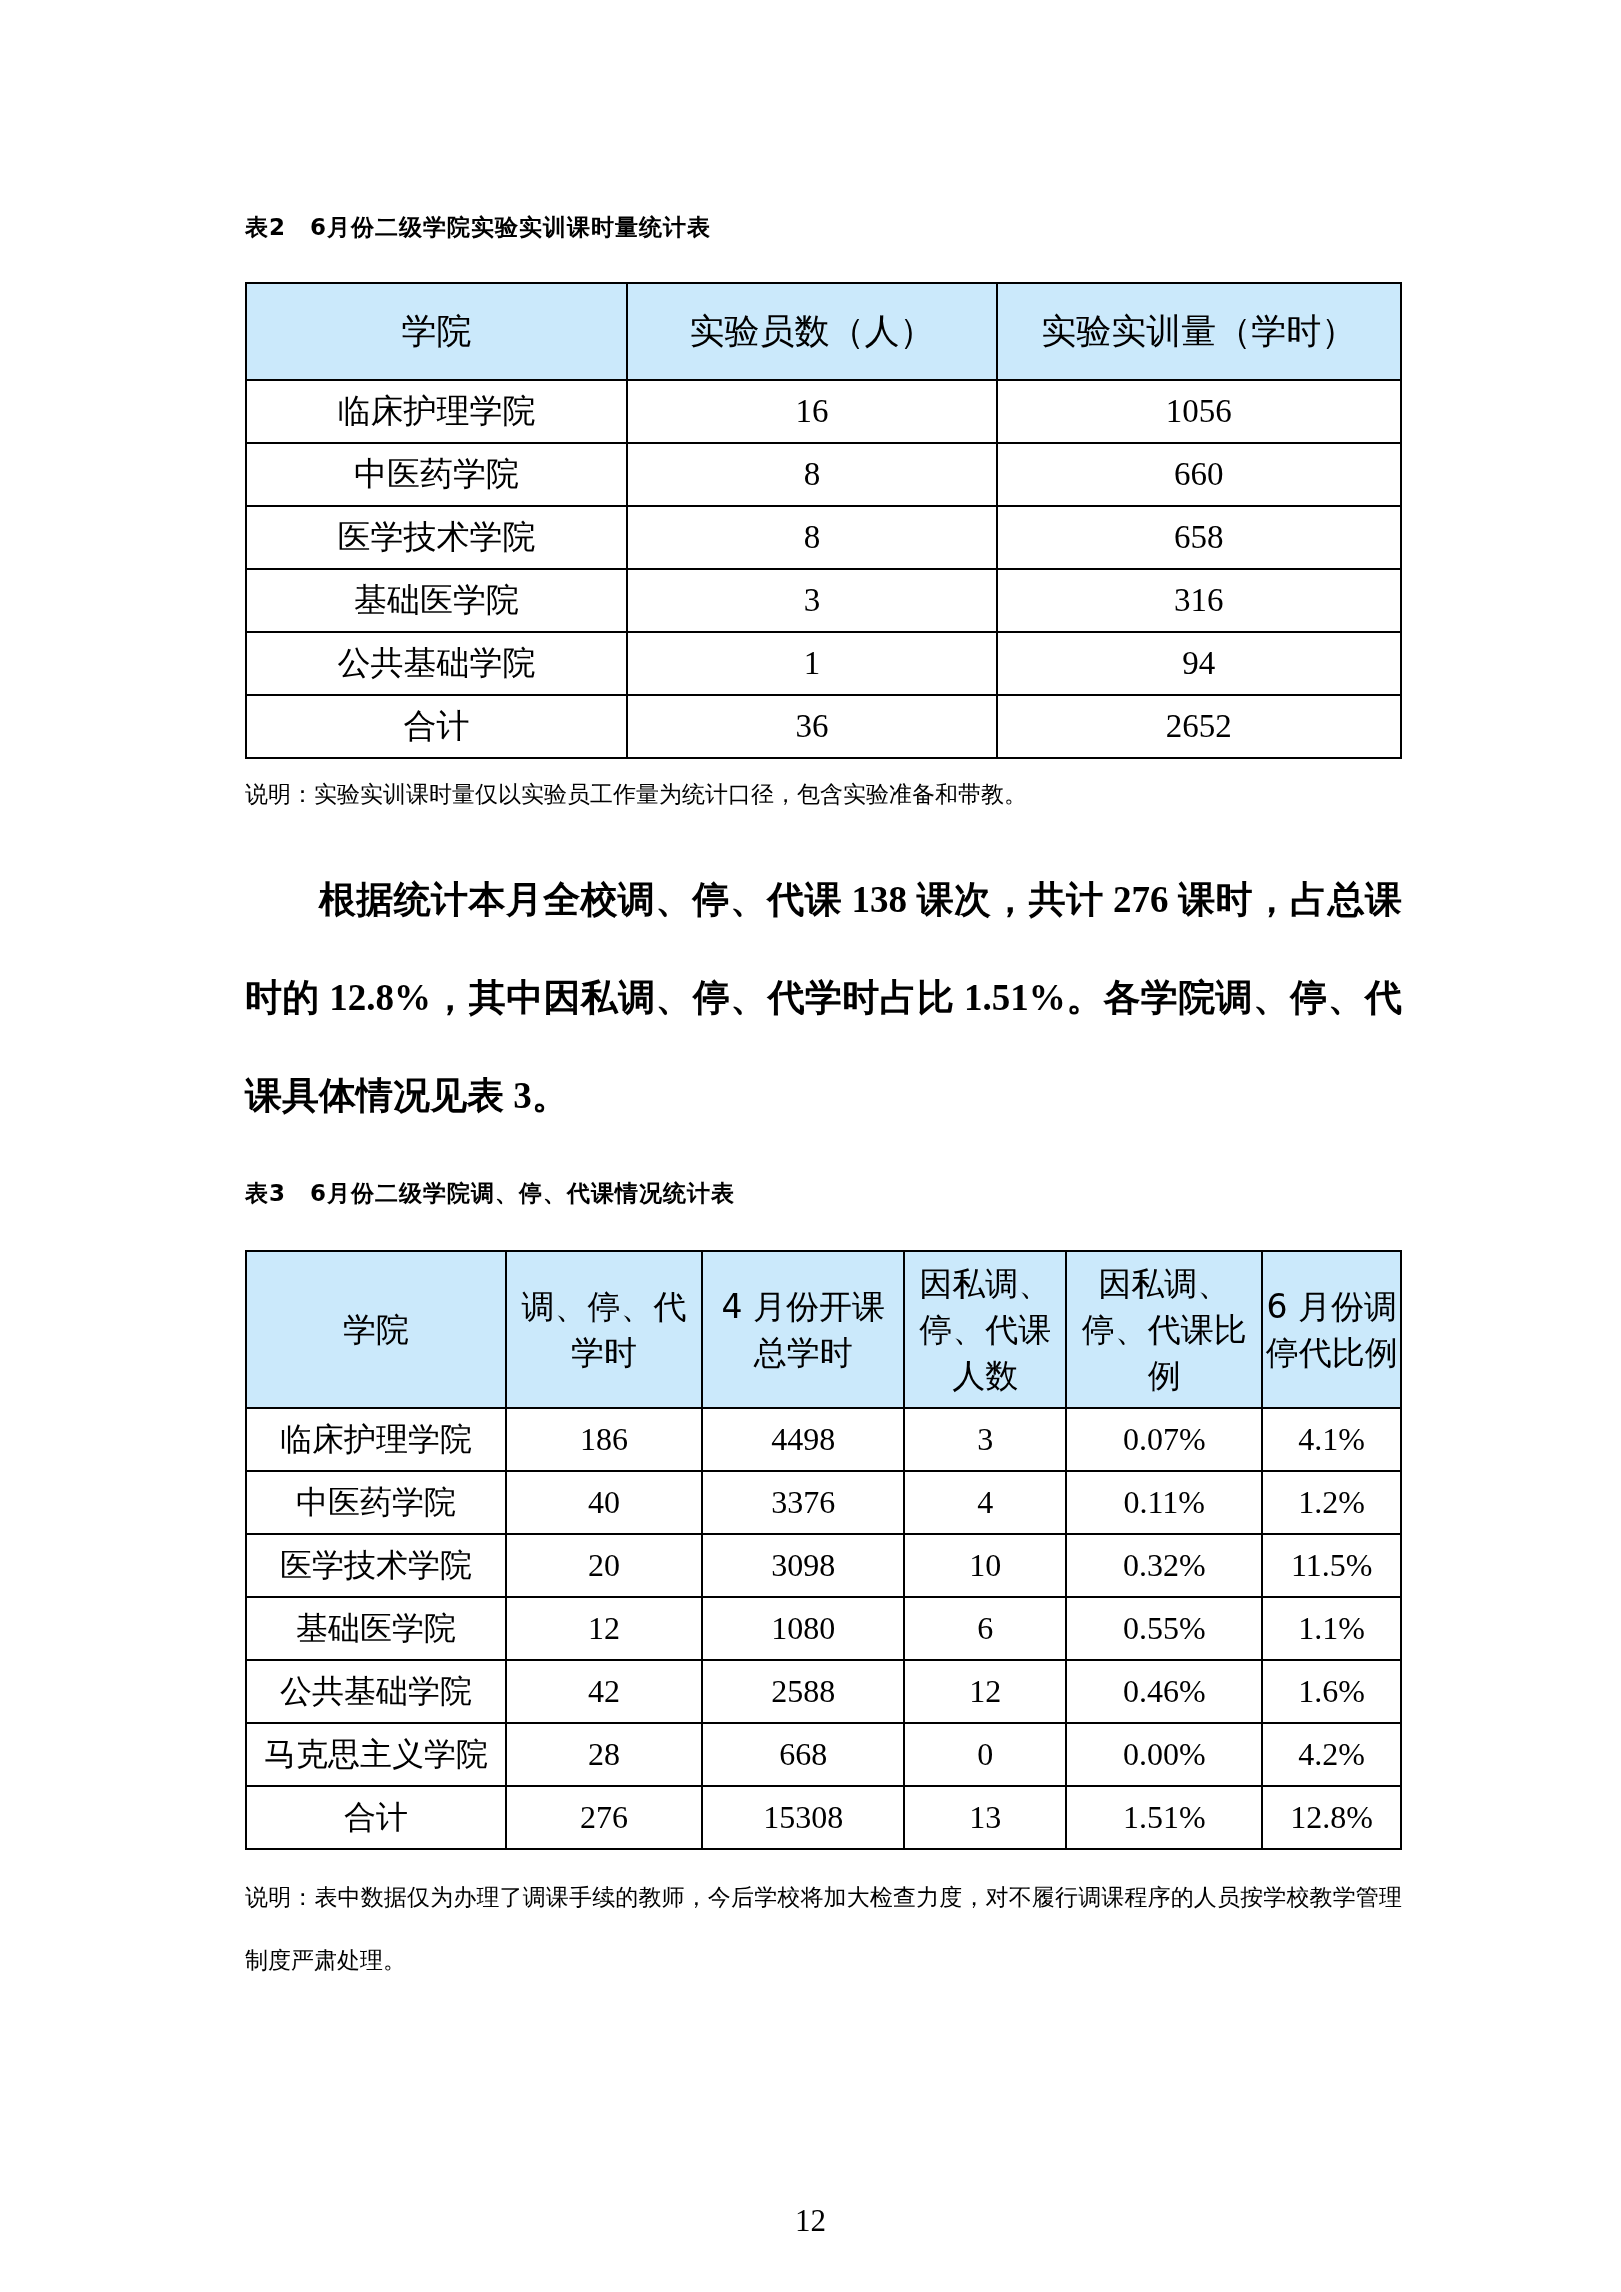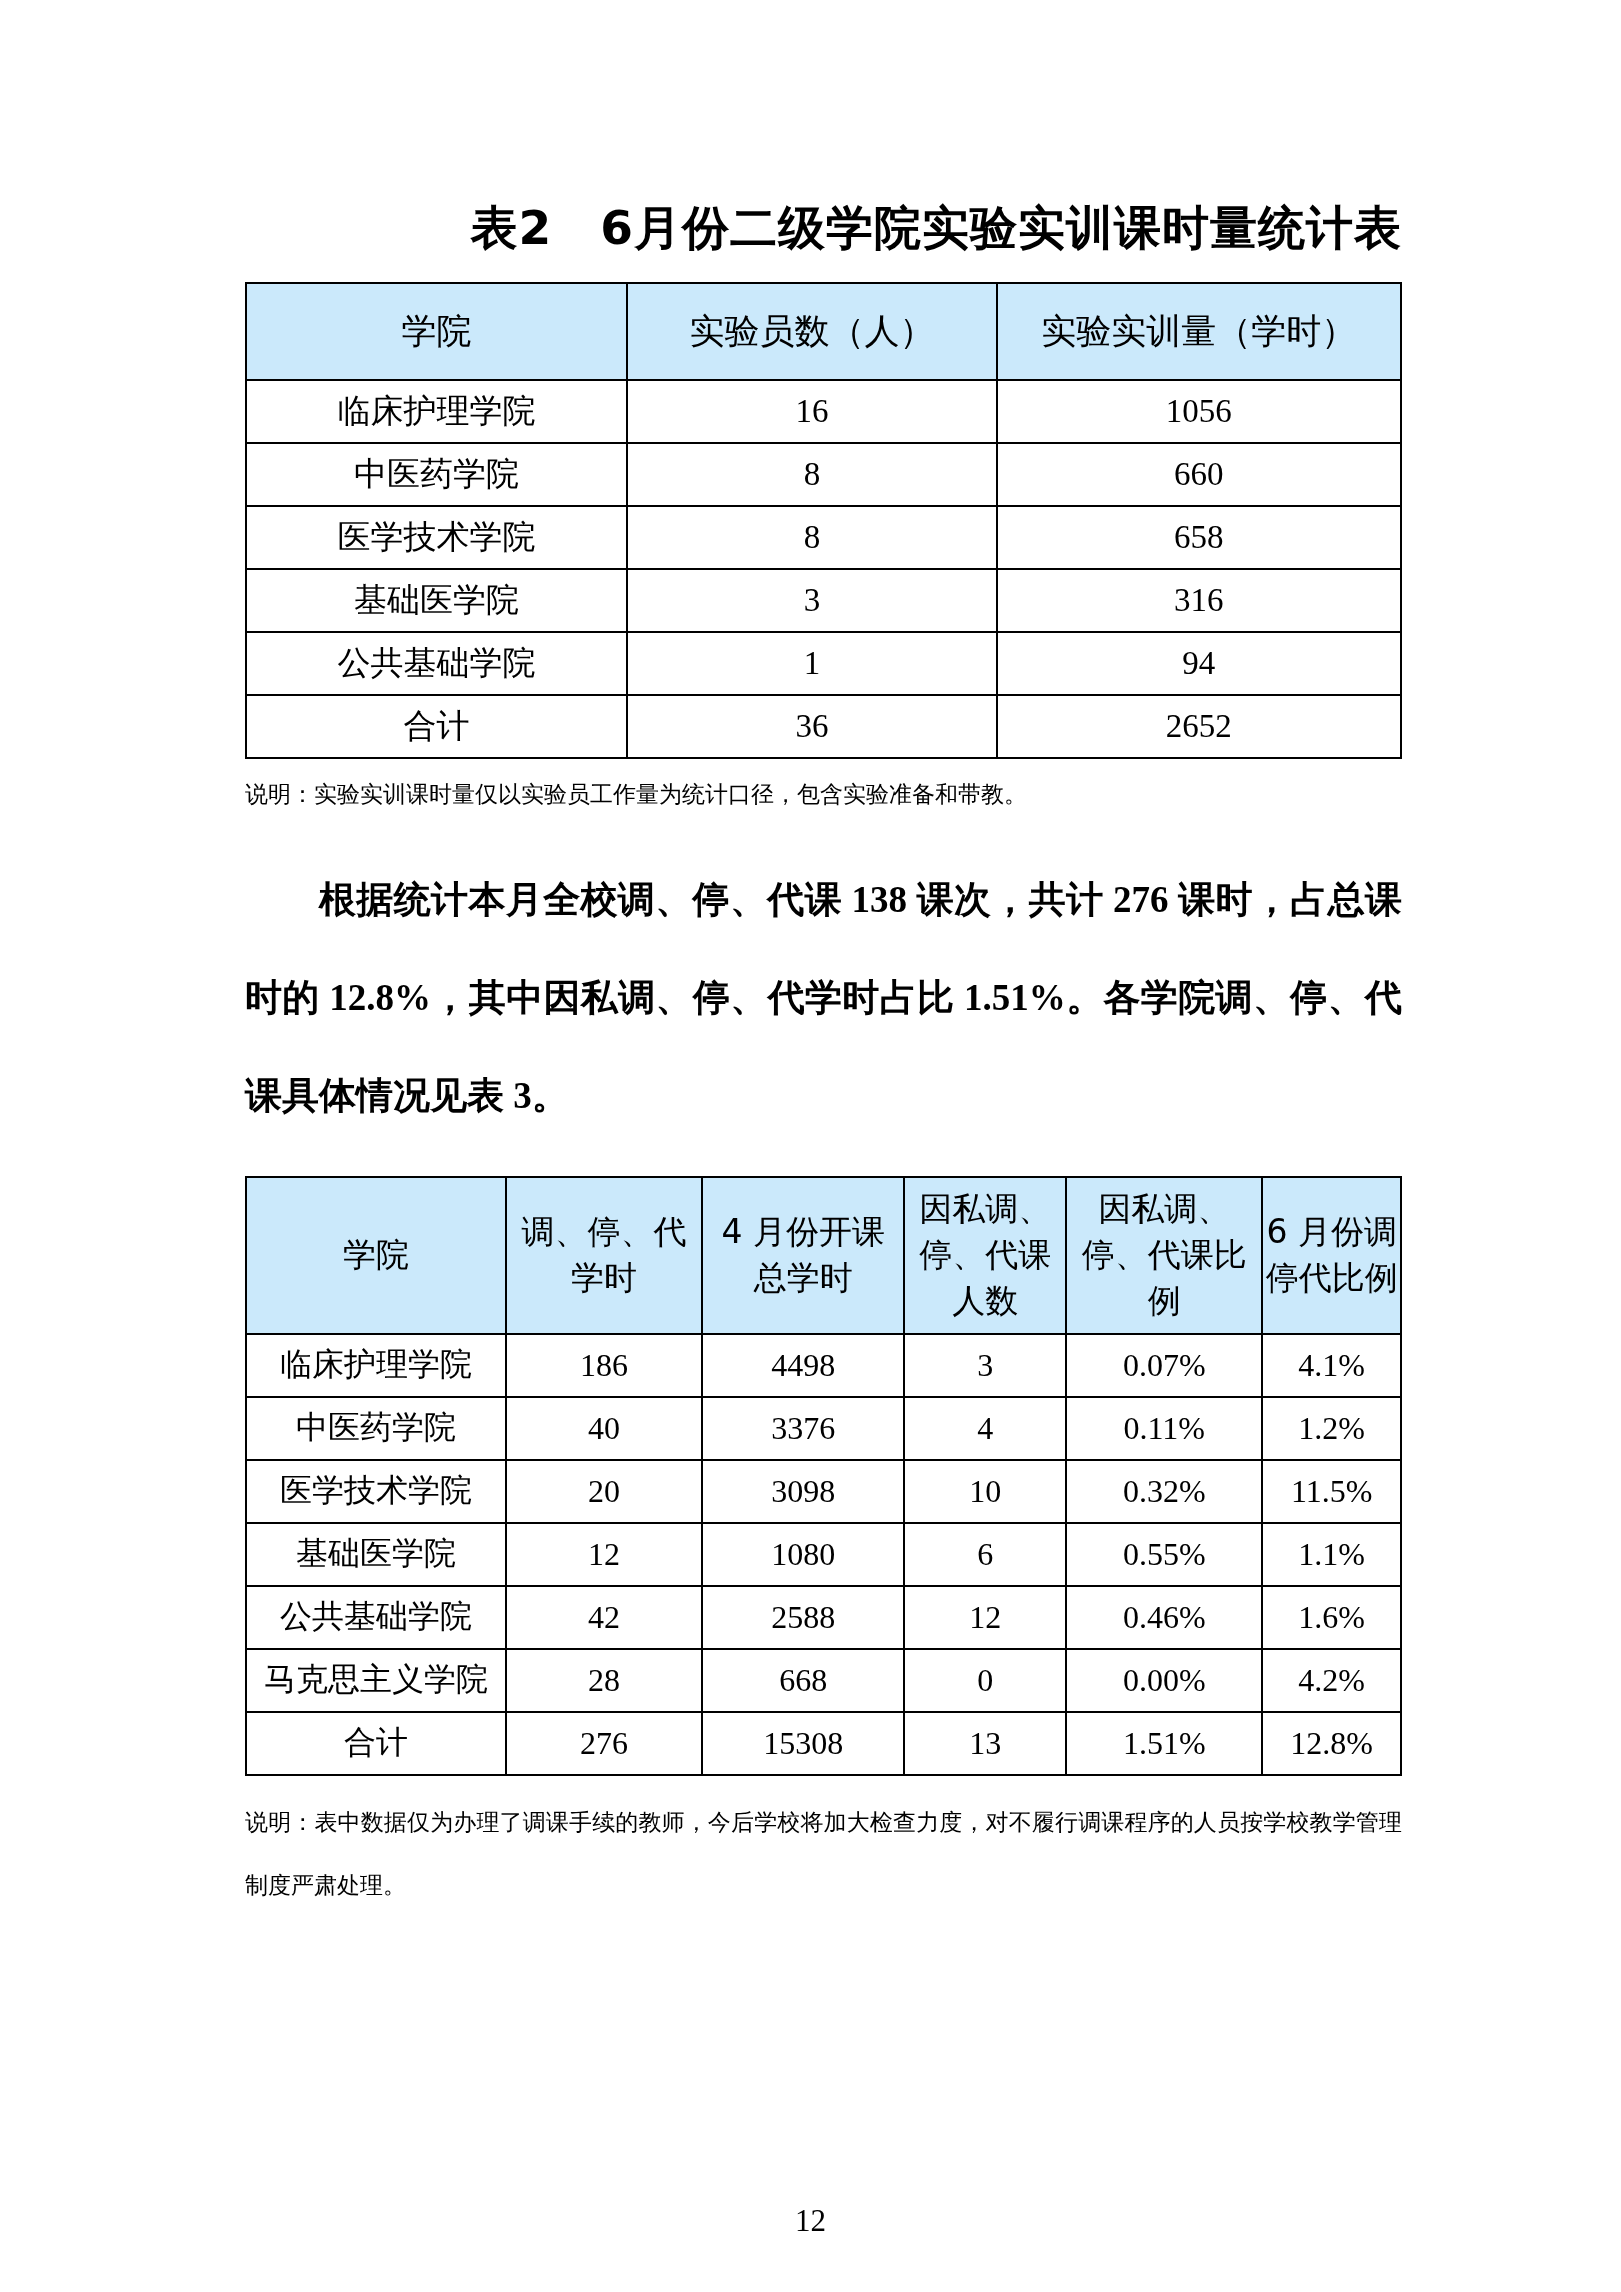--- a/index.html
+++ b/index.html
@@ -15,24 +15,24 @@
     font-family: "Liberation Serif", "DejaVu Serif", serif;
     color: #000;
   }
   .content {
     position: absolute;
     left: 245px;
     top: 0;
     width: 1157px;
   }
   .table-title {
-    text-align: right;
+    text-align: left;
     font-family: "DejaVu Sans", "Liberation Sans", sans-serif;
     font-weight: bold;
-    font-size: 47px;
+    font-size: 23px;
     line-height: 51px;
     letter-spacing: 1px;
   }
   .title-t2 { margin-top: 202px; }
   .title-t3 { margin-top: 23.5px; }
   table {
     width: 100%;
     border-collapse: collapse;
     table-layout: fixed;
     border: 2.9px solid var(--border-c);
@@ -151,20 +151,21 @@
             <td>2652</td>
           </tr>
         </tbody>
     </table>
 
     <div class="note">说明：实验实训课时量仅以实验员工作量为统计口径，包含实验准备和带教。</div>
 
 
     <p class="body-para">根据统计本月全校调、停、代课 138 课次，共计 276 课时，占总课时的 12.8%，其中因私调、停、代学时占比 1.51%。各学院调、停、代课具体情况见表 3。</p>
 
+    <div class="table-title title-t3">表3　6月份二级学院调、停、代课情况统计表</div>
 
     <table class="t3">
       <colgroup>
         <col class="c0">
           <col class="c1">
           <col class="c2">
           <col class="c3">
           <col class="c4">
           <col class="c5">
       </colgroup>

